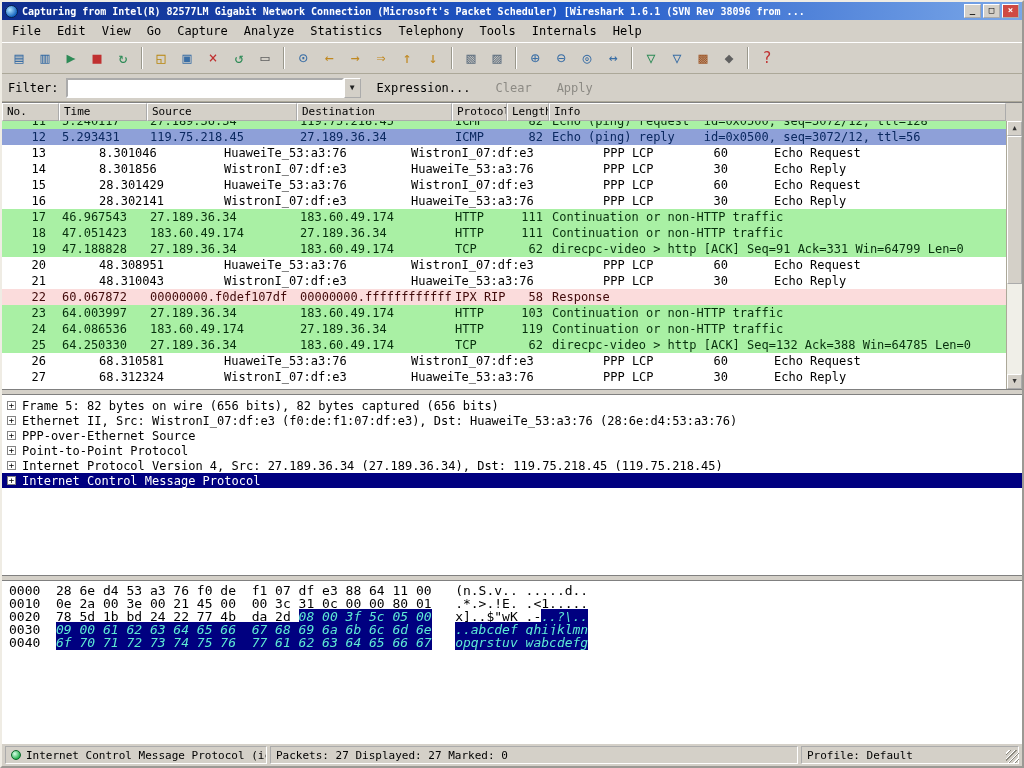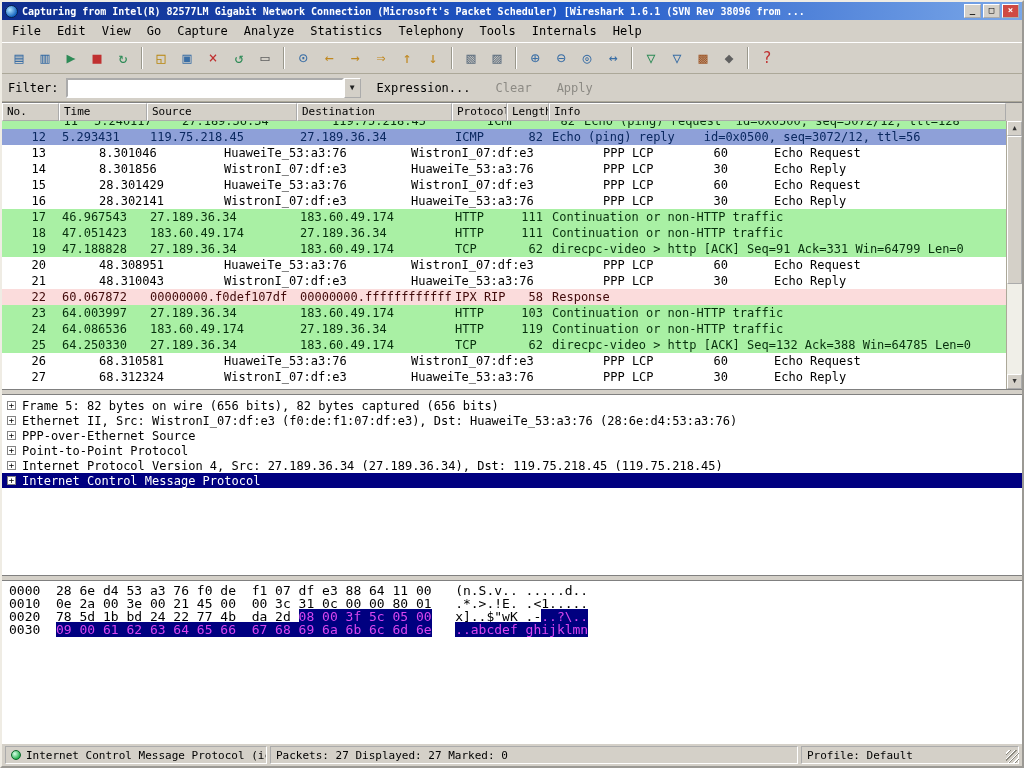--- a/index.html
+++ b/index.html
@@ -55,21 +55,21 @@
   
   .splitter{height:4px;min-height:4px;background:#d4d0c8;}
   
   .details-pane{flex:0 0 182px;background:#fff;border-top:1px solid #808080;border-bottom:1px solid #808080;overflow:hidden;padding-top:3px;}
   .dt-line{display:flex;align-items:center;height:15px;font-size:12px;white-space:pre;padding-left:5px;}
   .expander{width:9px;height:9px;min-width:9px;border:1px solid #848484;background:#fff;color:#000;font-size:9px;line-height:7px;text-align:center;margin-right:6px;}
   .dt-line.selected{background:#000080;color:#fff;}
   
   .hex-pane{flex:0 0 164px;background:#fff;border-top:1px solid #808080;overflow:hidden;padding:3px 0 0 7px;font-size:13px;}
   .hx-line{height:13px;line-height:13px;white-space:pre;}
-  .hx-sel{background:#000080;color:#d946ef;}
+  .hx-sel{background:#000080;color:#5eead4;font-style:italic;}
   
   .statusbar{height:22px;min-height:22px;display:flex;align-items:center;gap:3px;padding:2px 3px;background:#d4d0c8;font-size:11px;position:relative;}
   .sb-section{height:18px;border:1px inset #fff;display:flex;align-items:center;padding:0 5px;white-space:nowrap;overflow:hidden;background:#d4d0c8;}
   .sb-left{width:262px;gap:5px;}
   .sb-mid{width:528px;}
   .sb-right{flex:1;}
   .expert-dot{width:10px;height:10px;min-width:10px;border-radius:50%;background:radial-gradient(circle at 35% 35%,#d8ffe8,#1fae4a 75%);border:1px solid #0b662a;}
   .resize-grip{position:absolute;right:3px;bottom:3px;width:13px;height:13px;background:repeating-linear-gradient(135deg,transparent 0 2px,#fff 2px 3px,#8a887e 3px 4px);}
 </style>
 </head>
@@ -209,21 +209,21 @@
         <span class="pl-col-hdr" style="width: 57px;">No.</span>
         <span class="pl-col-hdr" style="width: 88px;">Time</span>
         <span class="pl-col-hdr" style="width: 150px;">Source</span>
         <span class="pl-col-hdr" style="width: 155px;">Destination</span>
         <span class="pl-col-hdr" style="width: 55px;">Protocol</span>
         <span class="pl-col-hdr" style="width: 42px;">Length</span>
         <span class="pl-col-hdr flex">Info</span>
       </div>
     <div class="pl-rows">
         <div class="pl-row row-green partial">
-          <span class="pl-cell c-no" style="width: 57px; margin-left: 32px;">11</span>
+          <span class="pl-cell c-no" style="width: 57px;">11</span>
           <span class="pl-cell c-time" style="width: 88px;">5.240117</span>
           <span class="pl-cell c-src" style="width: 150px;">27.189.36.34</span>
           <span class="pl-cell c-dst" style="width: 155px;">119.75.218.45</span>
           <span class="pl-cell c-proto" style="width: 55px;">ICMP</span>
           <span class="pl-cell c-len" style="width: 42px;">82</span>
           <span class="pl-cell c-info flex">Echo (ping) request  id=0x0500, seq=3072/12, ttl=128</span>
         </div>
         <div class="pl-row row-selected">
           <span class="pl-cell c-no" style="width: 57px;">12</span>
           <span class="pl-cell c-time" style="width: 88px;">5.293431</span>
@@ -387,20 +387,21 @@
       <div class="dt-line selected"><span class="expander">+</span><span class="dt-text">Internet Control Message Protocol</span></div>
     </div>
 
   <div class="splitter"></div>
 
   <div class="hex-pane">
       <div class="hx-line"><span class="hx-off">0000</span><span class="hx-plain">  28 6e d4 53 a3 76 f0 de  f1 07 df e3 88 64 11 00</span><span class="hx-plain">   </span><span class="hx-plain">(n.S.v.. .....d..</span></div>
       <div class="hx-line"><span class="hx-off">0010</span><span class="hx-plain">  0e 2a 00 3e 00 21 45 00  00 3c 31 0c 00 00 80 01</span><span class="hx-plain">   </span><span class="hx-plain">.*.&gt;.!E. .&lt;1.....</span></div>
       <div class="hx-line"><span class="hx-off">0020</span><span class="hx-plain">  78 5d 1b bd 24 22 77 4b  da 2d </span><span class="hx-sel">08 00 3f 5c 05 00</span><span class="hx-plain">   </span><span class="hx-plain">x]..$"wK .-</span><span class="hx-sel">..?\..</span></div>
       <div class="hx-line"><span class="hx-off">0030</span><span class="hx-plain">  </span><span class="hx-sel">09 00 61 62 63 64 65 66  67 68 69 6a 6b 6c 6d 6e</span><span class="hx-plain">   </span><span class="hx-sel">..abcdef ghijklmn</span></div>
+      <div class="hx-line"><span class="hx-off">0040</span><span class="hx-plain">  </span><span class="hx-sel">6f 70 71 72 73 74 75 76  77 61 62 63 64 65 66 67</span><span class="hx-plain">   </span><span class="hx-sel">opqrstuv wabcdefg</span></div>
     </div>
 
   <div class="statusbar">
     <div class="sb-section sb-left">
       <span class="expert-dot"></span>
       <span>Internet Control Message Protocol (icmp)...</span>
     </div>
     <div class="sb-section sb-mid">Packets: 27 Displayed: 27 Marked: 0</div>
     <div class="sb-section sb-right">Profile: Default</div>
     <div class="resize-grip"></div>

